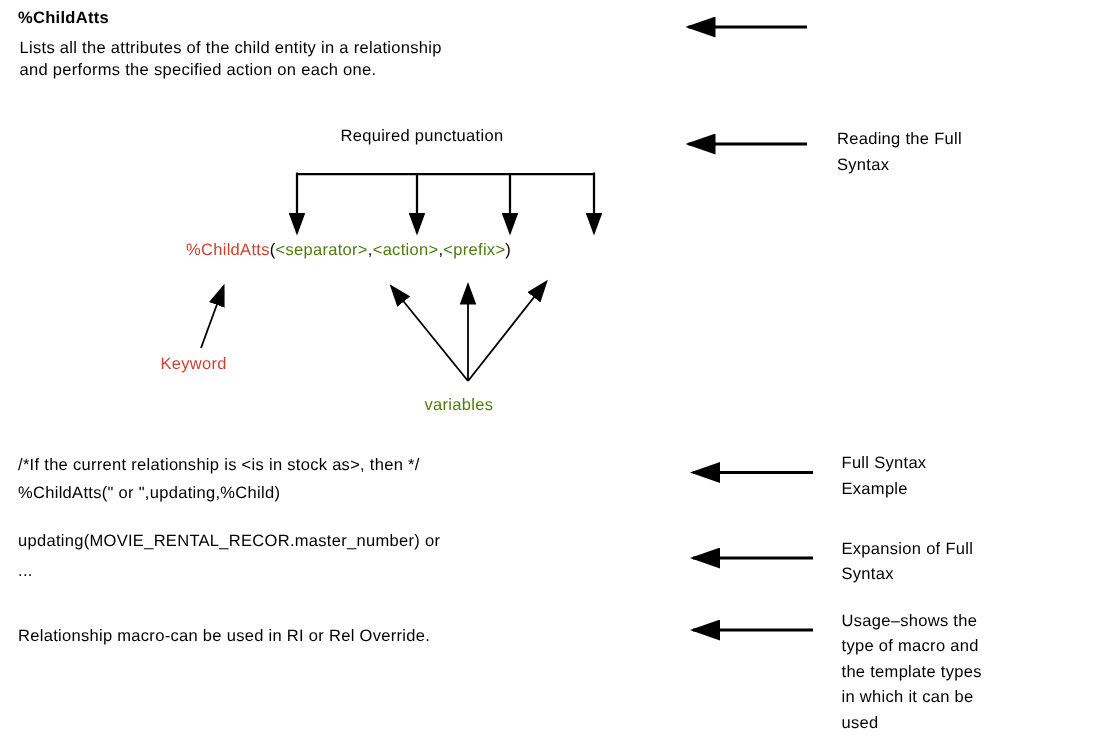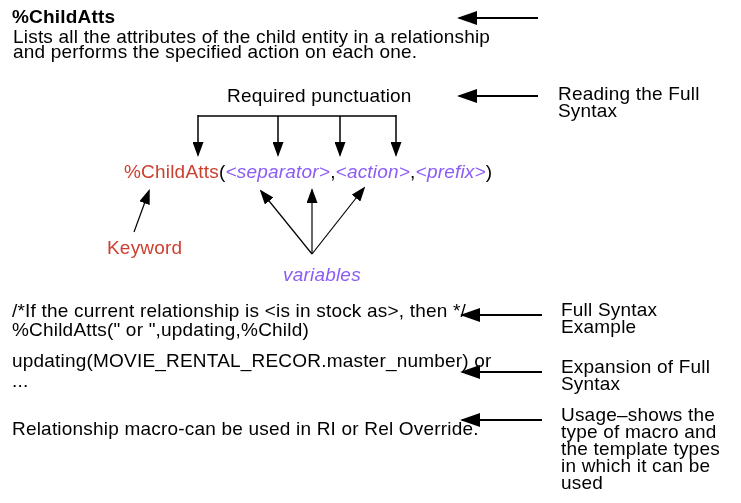--- a/index.html
+++ b/index.html
@@ -2,30 +2,30 @@
 <html><head>
 <meta charset="utf-8">
 <style>
   html, body { margin: 0; padding: 0; background: #ffffff; }
   .canvas {
     position: relative;
     width: 741px;
     height: 503px;
     background: #ffffff;
     font-family: "Liberation Sans", "DejaVu Sans", sans-serif;
-    font-size: 19px;
+    font-size: 11px;
     color: #000000;
     letter-spacing: 0.2px;
     overflow: hidden;
   }
   .abs { position: absolute; white-space: nowrap; }
   .arrows { position: absolute; left: 0; top: 0; }
   .title { font-weight: bold; }
   .kw { color: #cc4030; }
-  .vr { color: #8b5cf6; font-style: italic; }
+  .vr { color: #4d7c0f; }
   .pt { color: #000000; }
   .ann-line, .code-line { white-space: nowrap; }
   .ann { line-height: 17px; }
   .ex { line-height: 19px; }
   .exp { line-height: 20px; }
 </style>
 </head>
 <body>
 
 <div class="canvas">

